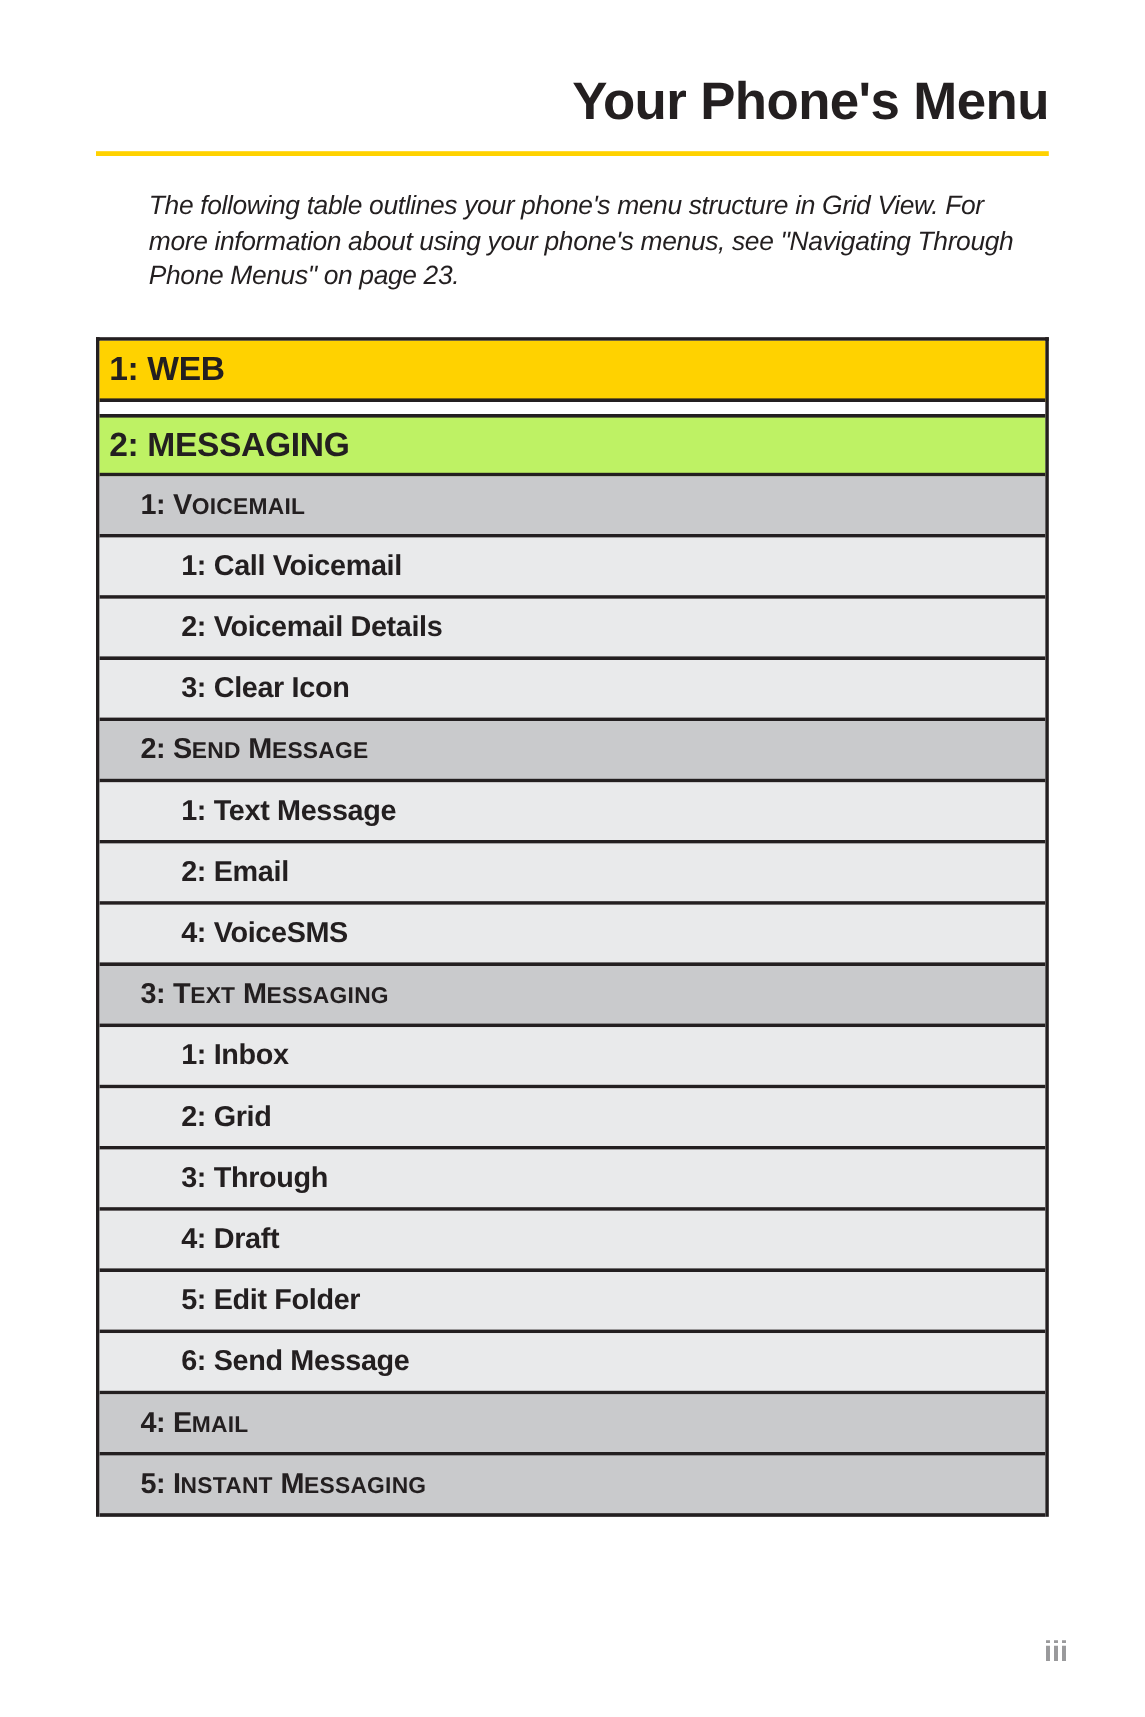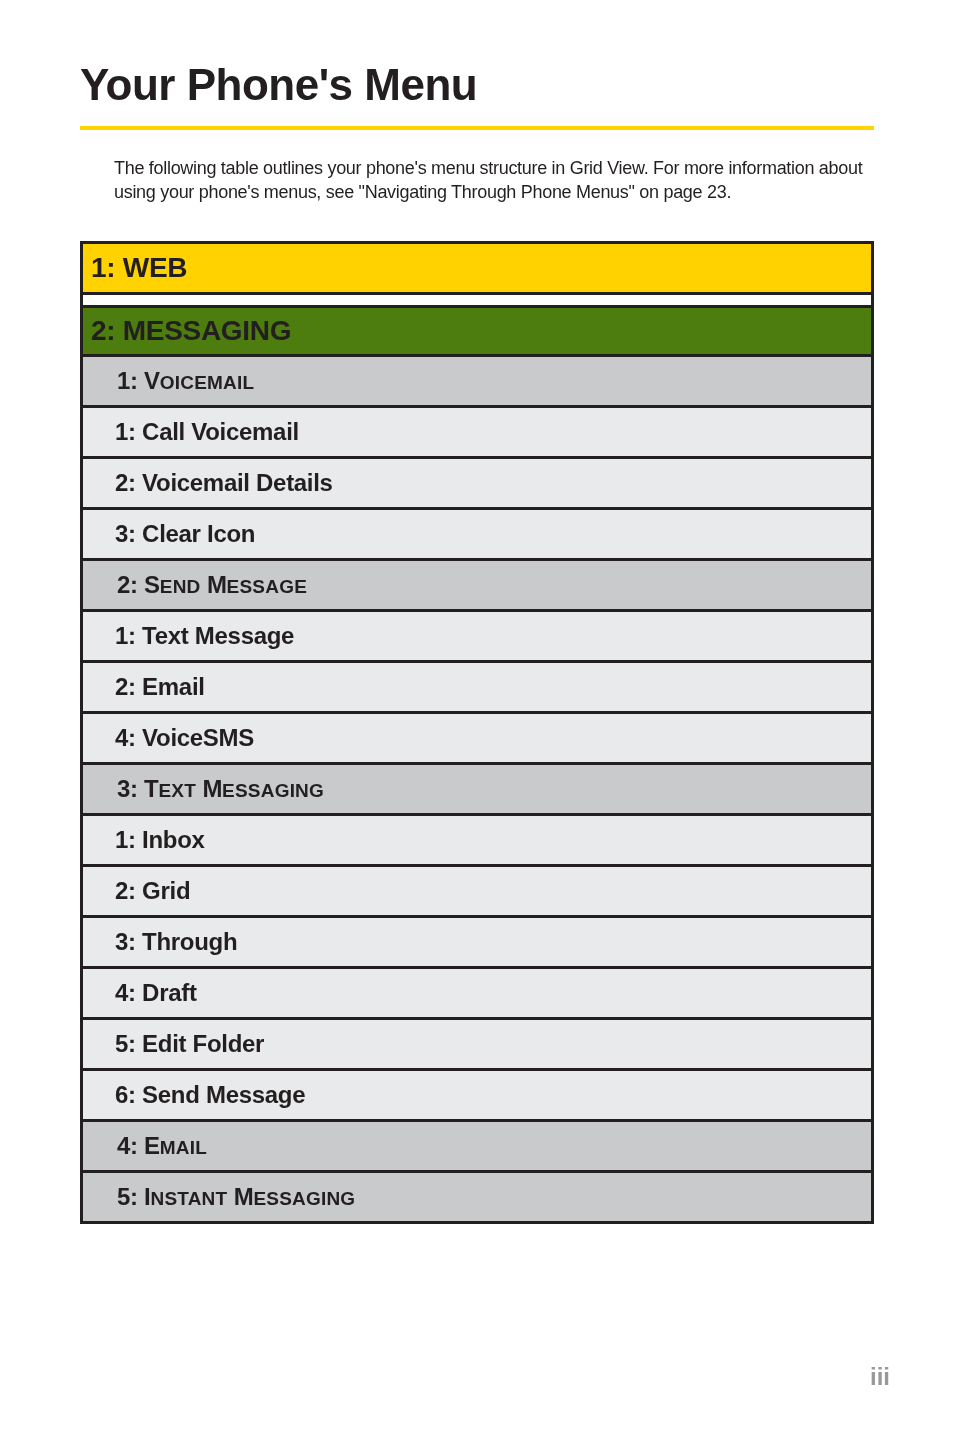--- a/index.html
+++ b/index.html
@@ -10,68 +10,70 @@
     font-family: "Myriad Pro", "Segoe UI", -apple-system, sans-serif;
     color: #231f20;
     padding: 60px 80px 40px 80px;
     position: relative;
   }
   .title {
     font-size: 44px;
     font-weight: 700;
     letter-spacing: -0.5px;
     margin-bottom: 16px;
+    text-align: right;
   }
   .title-rule {
     height: 4px;
     background: #ffd200;
     width: 100%;
     margin-bottom: 26px;
   }
   .intro {
-    font-size: 18px;
+    font-size: 22px;
     line-height: 1.35;
     letter-spacing: -0.3px;
-    margin: 0 0 28px 34px;
+    margin: 0 0 28px 44px;
+    font-style: italic;
   }
   .menu-table {
     border: 3px solid #231f20;
     border-bottom: none;
     margin-top: 36px;
   }
   .row {
     border-bottom: 3px solid #231f20;
     font-weight: 700;
     display: flex;
     align-items: center;
     letter-spacing: -0.3px;
   }
   .row-top {
     background: #ffd200;
     font-size: 28px;
     padding: 8px 8px;
     min-height: 48px;
   }
   .row-top2 {
-    background: #4d7c0f;
+    background: #bef264;
     font-size: 28px;
     padding: 0 8px;
     min-height: 52px;
     border-top: 3px solid #231f20;
   }
   .row-sub1 {
     background: #c9cacc;
     font-size: 24px;
     padding: 10px 8px 10px 34px;
     min-height: 50px;
   }
   .row-sub2 {
     background: #e9eaeb;
     font-size: 24px;
-    padding: 10px 8px 10px 32px;
+    padding: 10px 8px 10px 68px;
     min-height: 50px;
   }
   .sc-prefix { font-size: 24px; }
   .sc-first { font-size: 24px; }
   .sc-rest { font-size: 19px; text-transform: uppercase; letter-spacing: 0.2px; text-align: center; }
   .spacer-white {
     background: #ffffff;
     height: 10px;
     border-bottom: none;
   }

